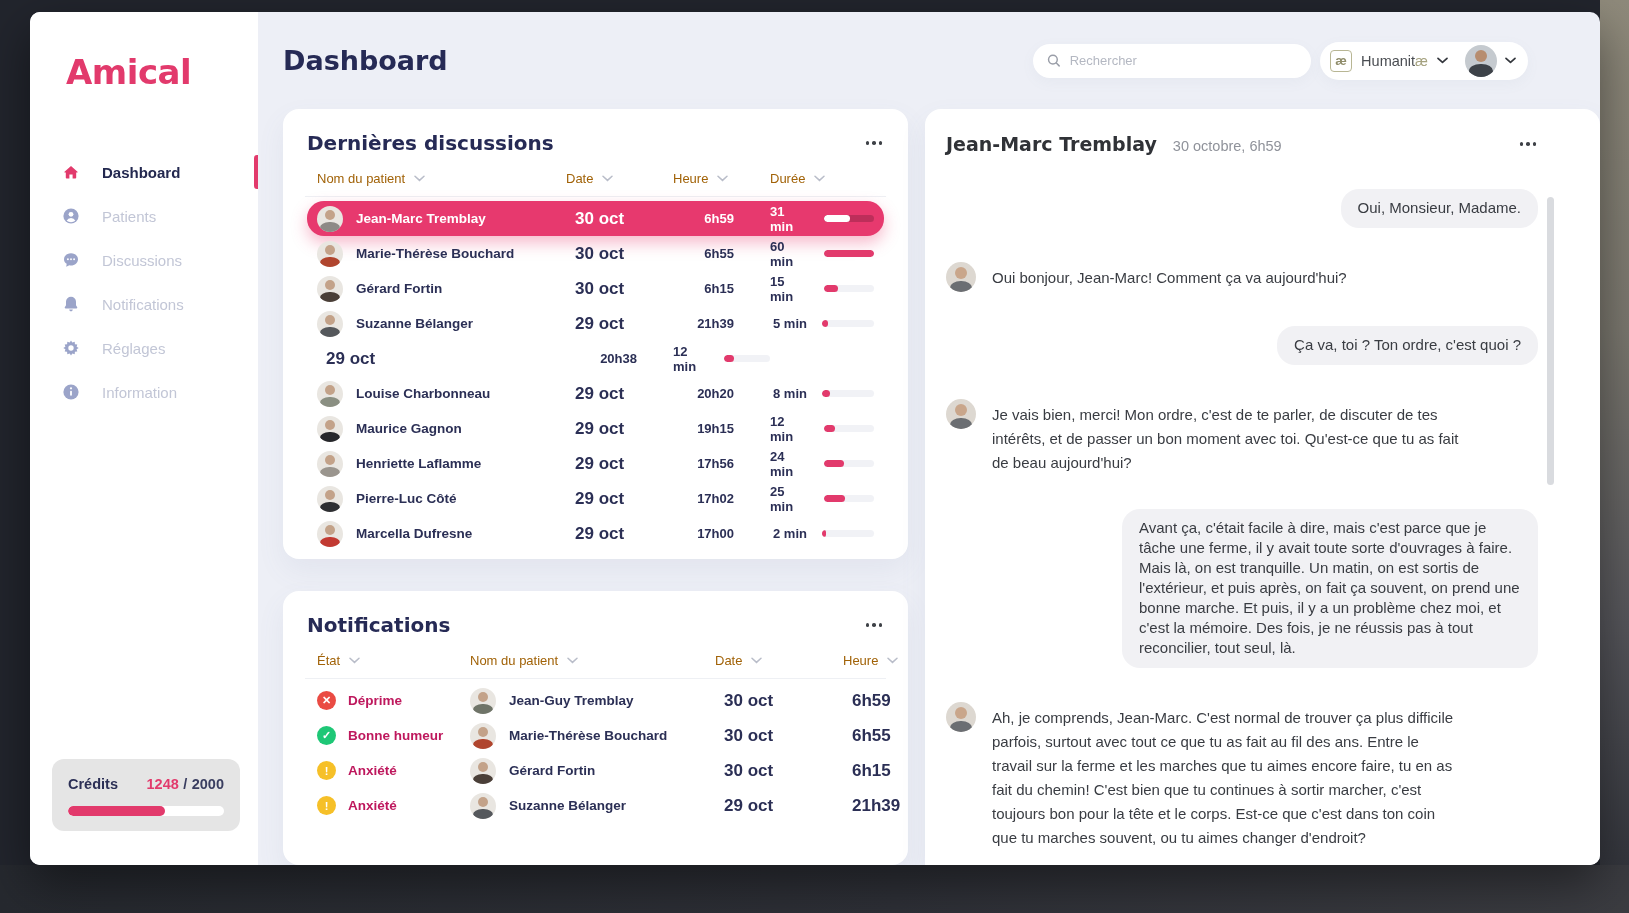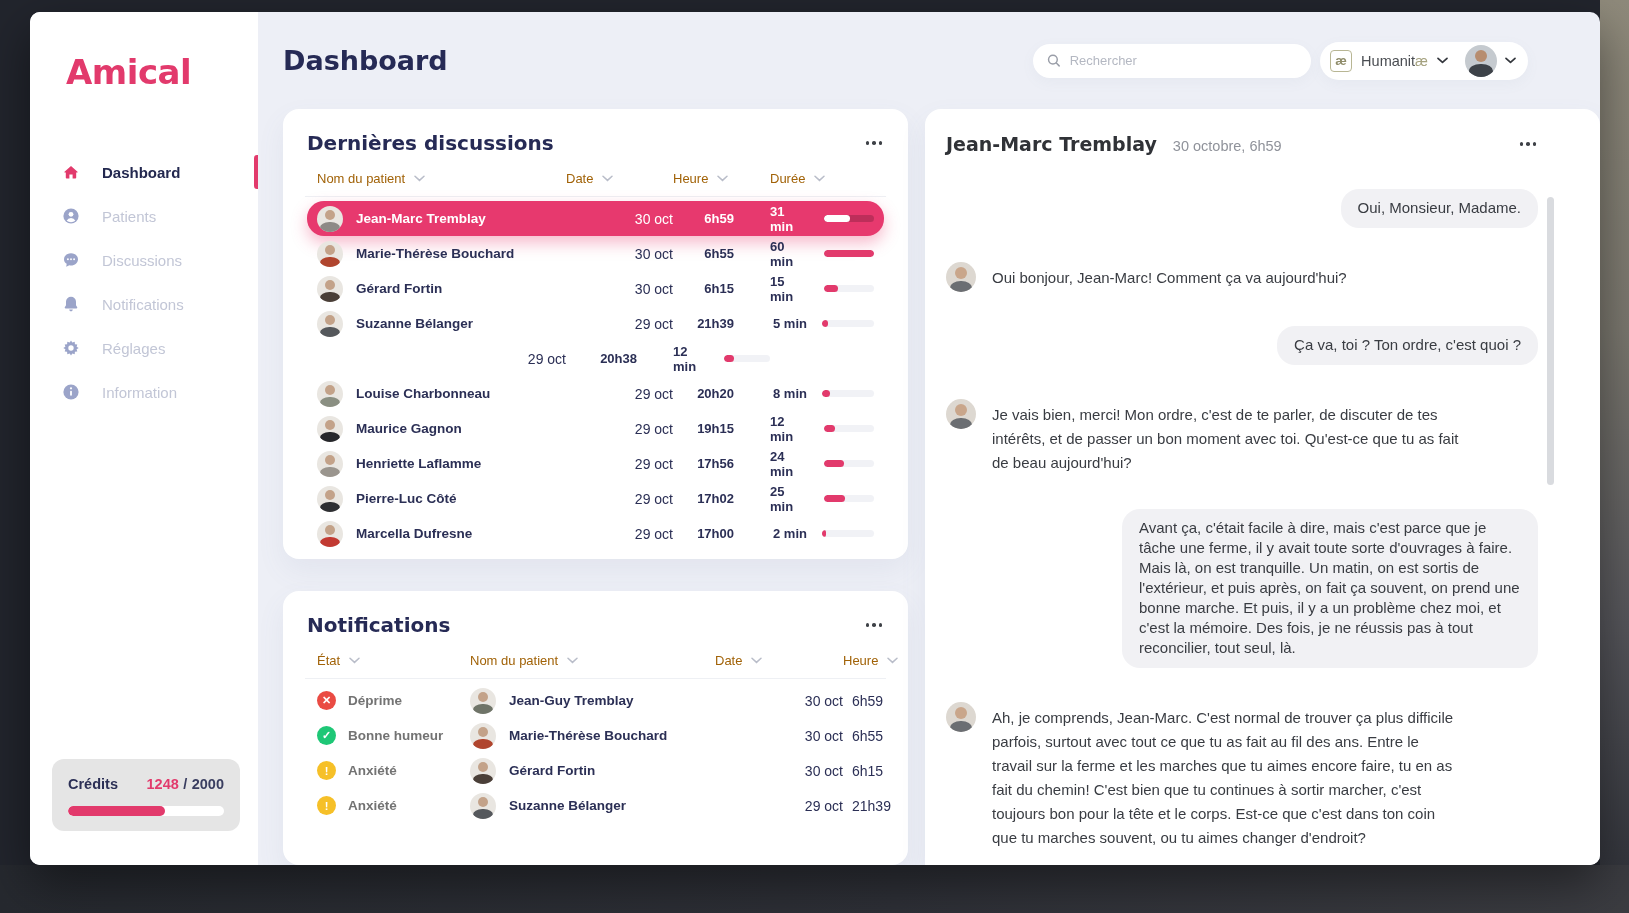--- a/index.html
+++ b/index.html
@@ -79,40 +79,40 @@
   .cols .col { display:flex; align-items:center; gap:9px; }
   .disc-grid { grid-template-columns:249px 107px 97px 1fr; padding:0 10px; }
   .notif-grid { grid-template-columns:153px 245px 128px 1fr; padding:0 10px; }
   .head-rule { height:1px; background:#eef0f4; margin:10px -2px 4px; }
 
   .t-row { display:grid; align-items:center; height:35px; border-radius:17px; padding:0 10px; cursor:pointer; }
   .t-row.disc-grid, .t-row.notif-grid { padding:0 10px; }
   .cell-name { display:flex; align-items:center; gap:13px; min-width:0; }
   .avatar-sm { width:26px; height:26px; }
   .t-name { font-size:13.5px; font-weight:700; color:#2b2f55; white-space:nowrap; }
-  .t-date { font-size:14px; font-weight:400; color:#2b2f55; padding-left:9px;text-align:right; }
+  .t-date { font-size:17px; font-weight:700; color:#2b2f55; padding-left:9px; }
   .t-time { font-size:13px; font-weight:700; color:#2b2f55; text-align:right; padding-right:36px; }
   .cell-dur { display:flex; align-items:center; justify-content:flex-end; gap:15px; }
   .t-dur { font-size:13px; font-weight:700; color:#2b2f55; }
   .bar { width:52px; height:7px; border-radius:4px; background:#f1f2f6; overflow:hidden; }
   .bar-fill { height:100%; border-radius:4px; background:#e23a6c; }
 
   .t-row.selected { background:#e7396e; box-shadow:0 7px 16px rgba(231,57,110,.35); }
   .t-row.selected .t-name, .t-row.selected .t-date, .t-row.selected .t-time,
   .t-row.selected .t-dur { color:#fff; }
   .t-row.selected .bar { background:rgba(0,0,0,.18); }
   .t-row.selected .bar-fill { background:#fff; }
 
   .cell-status { display:flex; align-items:center; gap:12px; }
   .status-ic { width:19px; height:19px; border-radius:50%; color:#fff; font-size:11px; font-weight:700;
     display:flex; align-items:center; justify-content:center; flex:none; }
   .status-ic.error { background:#ea4b43; }
   .status-ic.success { background:#1ec776; }
   .status-ic.warning { background:#f6c028; }
-  .status-label { font-size:13.5px; font-weight:700; color:#737373; }
+  .status-label { font-size:13.5px; font-weight:700; color:#be185d; }
 
   
   .chat { flex:1; min-width:0; background:#fff; border-radius:16px 16px 0 0; position:relative;
     padding:24px 62px 0 21px; box-shadow:0 12px 28px rgba(102,115,155,.08); }
   .chat-head { display:flex; align-items:baseline; gap:16px; }
   .chat-name { font-family:"DejaVu Sans", sans-serif; font-size:19px; font-weight:700; color:#303237; }
   .chat-date { font-size:14.5px; color:#8f929a; }
   .chat-head .dots { margin-left:auto; align-self:center; }
   .msgs { margin-top:34px; display:flex; flex-direction:column; gap:34px; }
   .msg { display:flex; }

